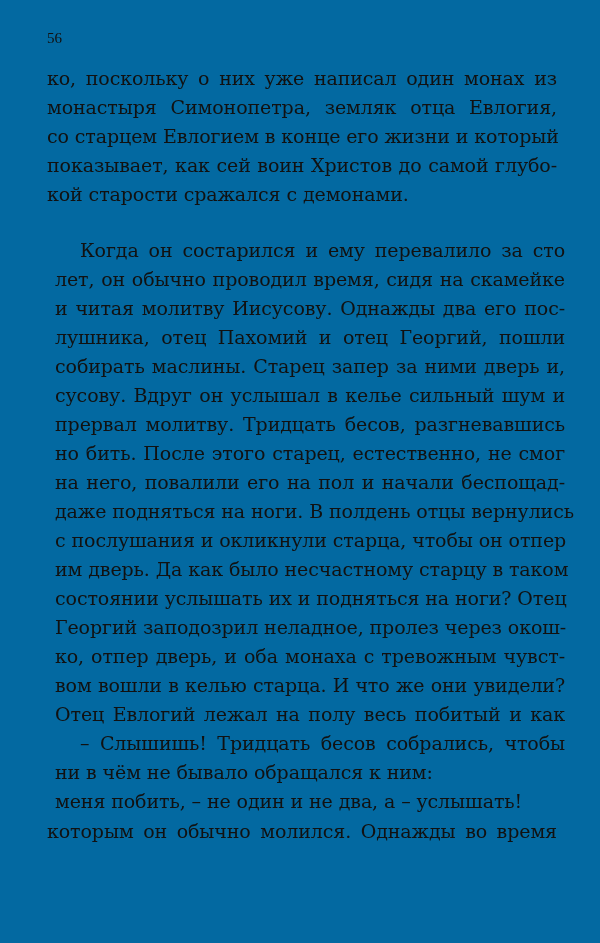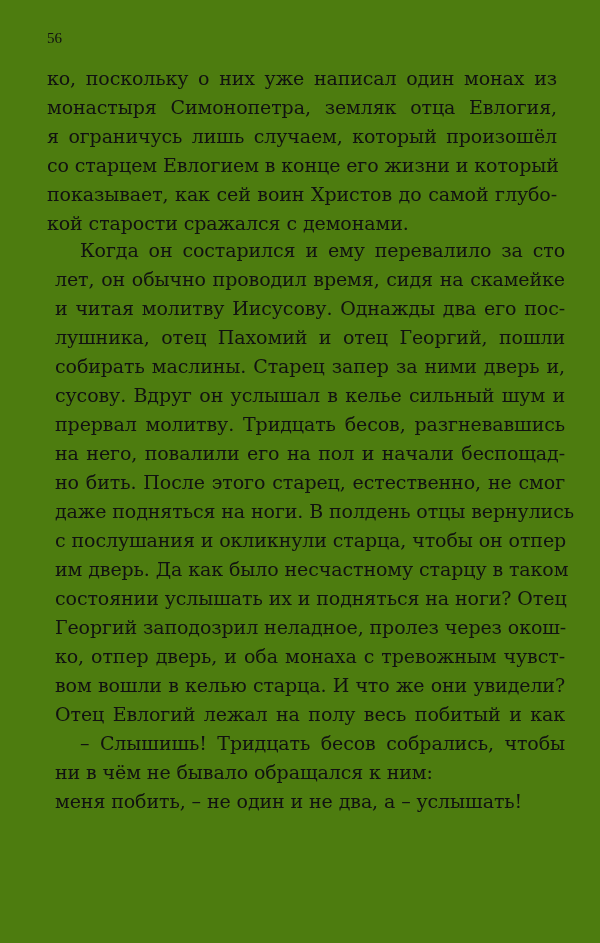--- a/index.html
+++ b/index.html
@@ -1,19 +1,19 @@
 <!DOCTYPE html>
 <html><head>
 <meta charset="utf-8">
 <style>
   html, body { margin: 0; padding: 0; background: #ffffff; }
   body { width: 600px; height: 943px; position: relative; overflow: hidden; }
   .page {
     position: absolute; left: 0; top: 0; width: 600px; height: 943px;
-    background: #4d7c0f; color: #111111;
+    background: #0369a1; color: #111111;
     font-family: "DejaVu Serif", "Liberation Serif", serif;
   }
   .page-number {
     position: absolute; left: 47px; top: 29px;
     font-size: 15px; line-height: 18px; font-family: "Liberation Serif", serif;
   }
   .block {
     position: absolute; left: 47px; width: 510px;
   }
   .line {
@@ -30,44 +30,44 @@
 </style>
 </head>
 <body>
 
 <div class="page">
   <div class="page-number">56</div>
 
   <div class="block" id="p1">
     <span class="line">ко, поскольку о них уже написал один монах из</span>
     <span class="line">монастыря Симонопетра, земляк отца Евлогия,</span>
-    <span class="line">я ограничусь лишь случаем, который произошёл</span>
     <span class="line">со старцем Евлогием в конце его жизни и который</span>
     <span class="line">показывает, как сей воин Христов до самой глубо-</span>
     <span class="line last">кой старости сражался с демонами.</span>
   </div>
 
   <div class="block" id="p2">
     <span class="line indent">Когда он состарился и ему перевалило за сто</span>
     <span class="line">лет, он обычно проводил время, сидя на скамейке</span>
     <span class="line">и читая молитву Иисусову. Однажды два его пос-</span>
     <span class="line">лушника, отец Пахомий и отец Георгий, пошли</span>
     <span class="line">собирать маслины. Старец запер за ними дверь и,</span>
     <span class="line">сусову. Вдруг он услышал в келье сильный шум и</span>
     <span class="line">прервал молитву. Тридцать бесов, разгневавшись</span>
+    <span class="line">но бить. После этого старец, естественно, не смог</span>
     <span class="line">на него, повалили его на пол и начали беспощад-</span>
-    <span class="line">но бить. После этого старец, естественно, не смог</span>
     <span class="line">даже подняться на ноги. В полдень отцы вернулись</span>
     <span class="line">с послушания и окликнули старца, чтобы он отпер</span>
     <span class="line">им дверь. Да как было несчастному старцу в таком</span>
     <span class="line">состоянии услышать их и подняться на ноги? Отец</span>
     <span class="line">Георгий заподозрил неладное, пролез через окош-</span>
     <span class="line">ко, отпер дверь, и оба монаха с тревожным чувст-</span>
     <span class="line">вом вошли в келью старца. И что же они увидели?</span>
     <span class="line">Отец Евлогий лежал на полу весь побитый и как</span>
     <span class="line indent">– Слышишь! Тридцать бесов собрались, чтобы</span>
     <span class="line last">ни в чём не бывало обращался к ним:</span>
     <span class="line last">меня побить, – не один и не два, а – услышать!</span>
   </div>
 
   <div class="block" id="p3">
+    <span class="line">которым он обычно молился. Однажды во время</span>
   </div>
 </div>
 
 </body></html>

